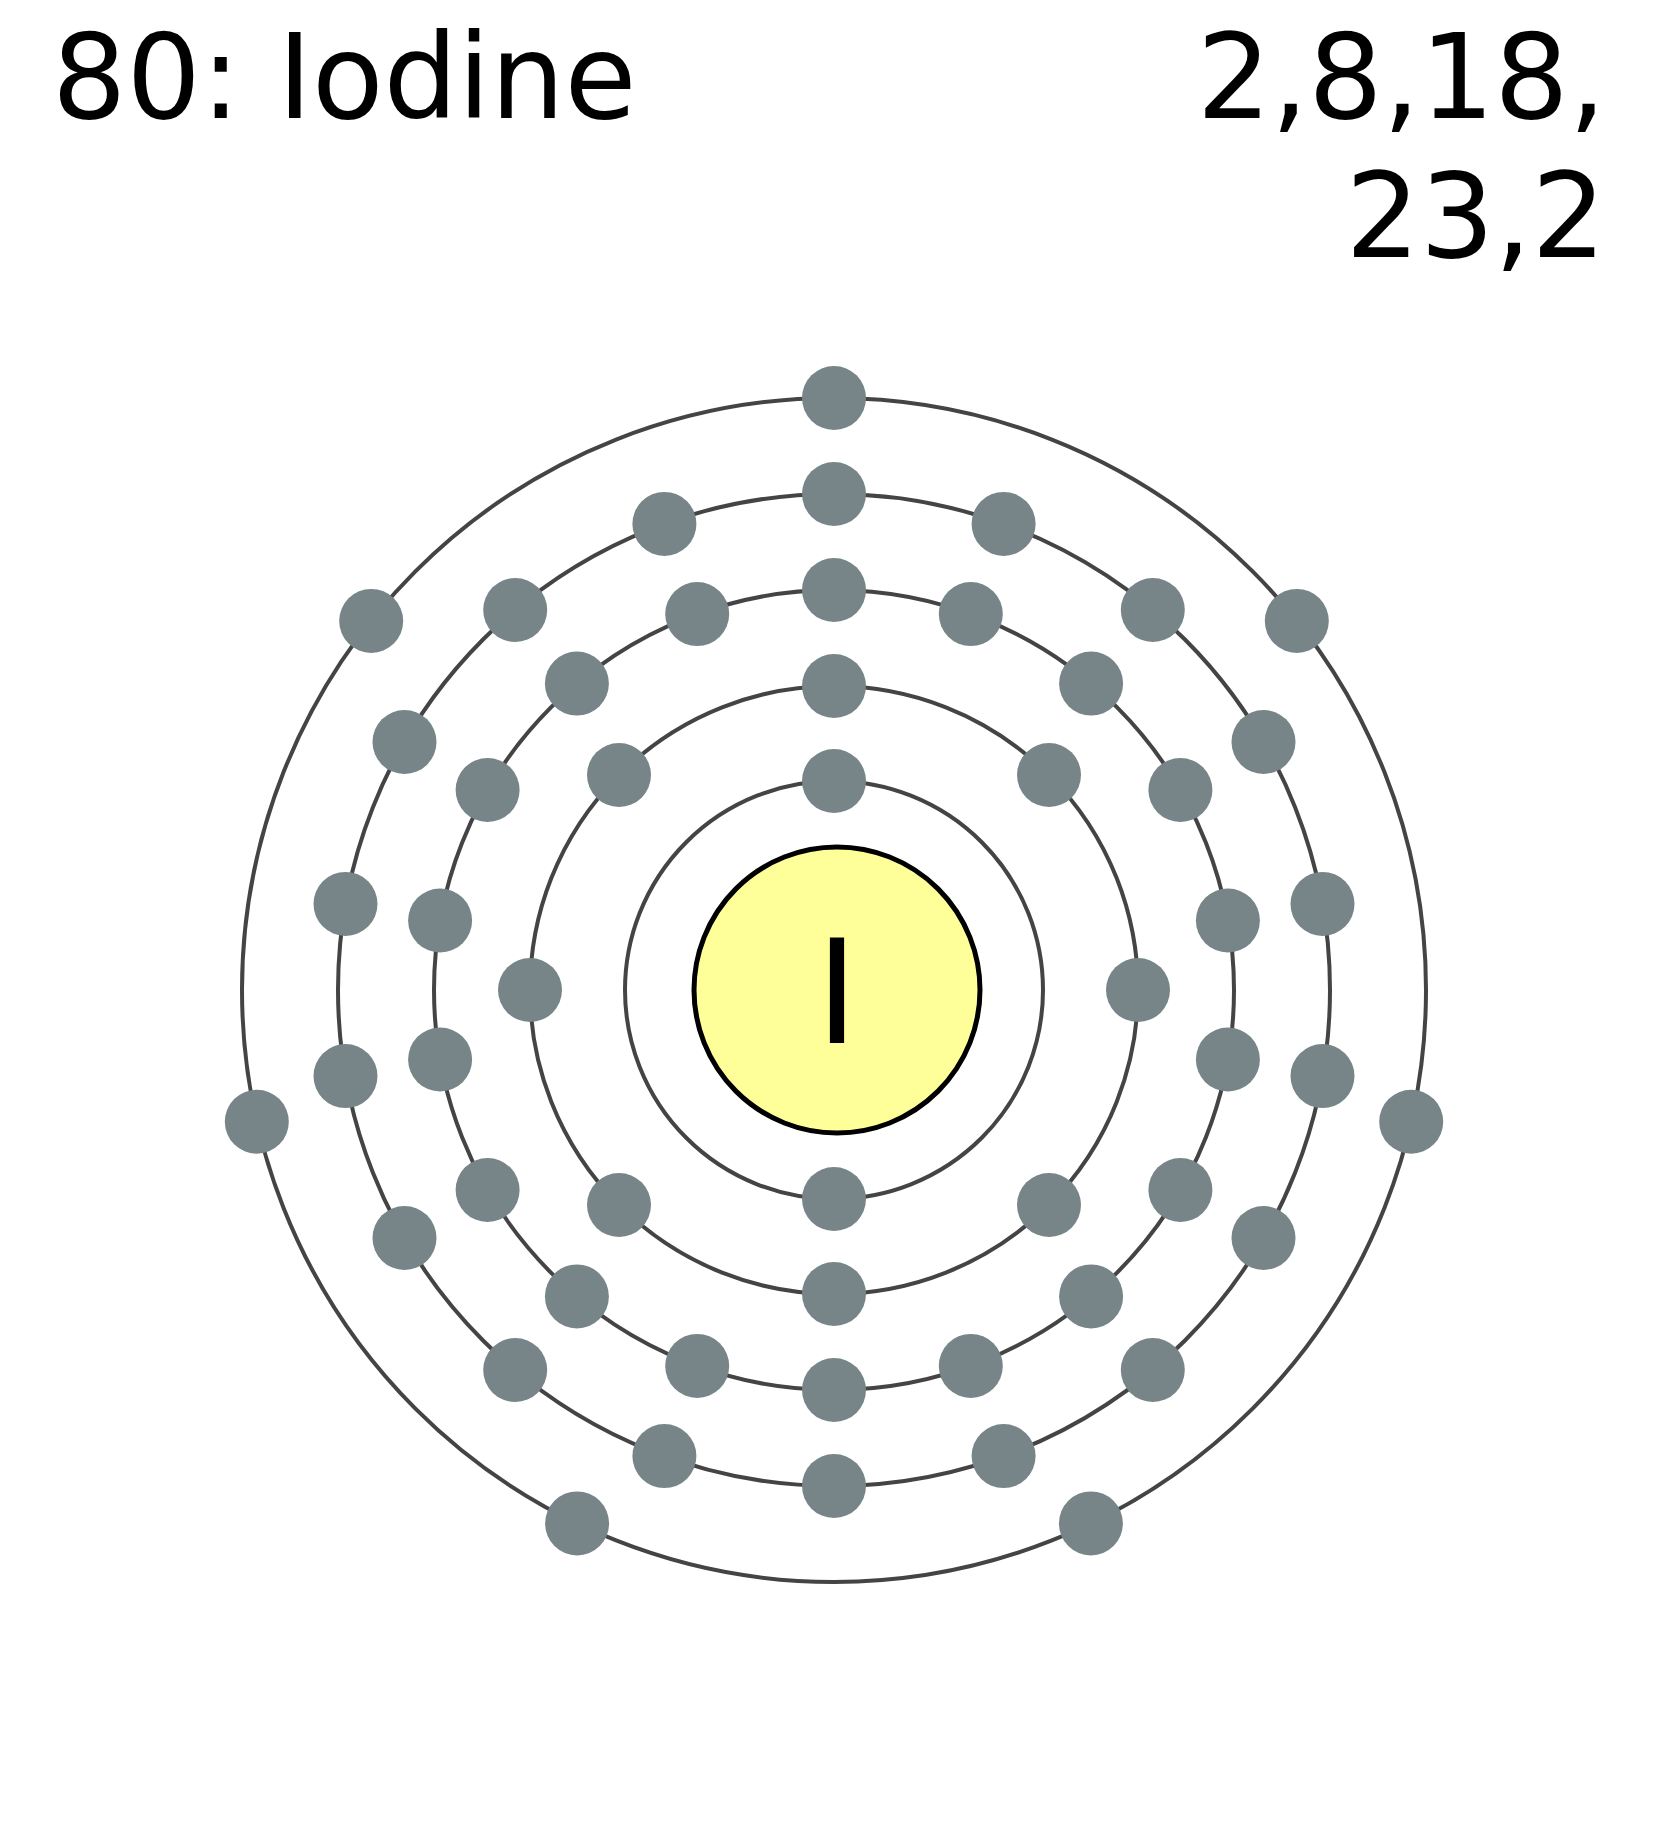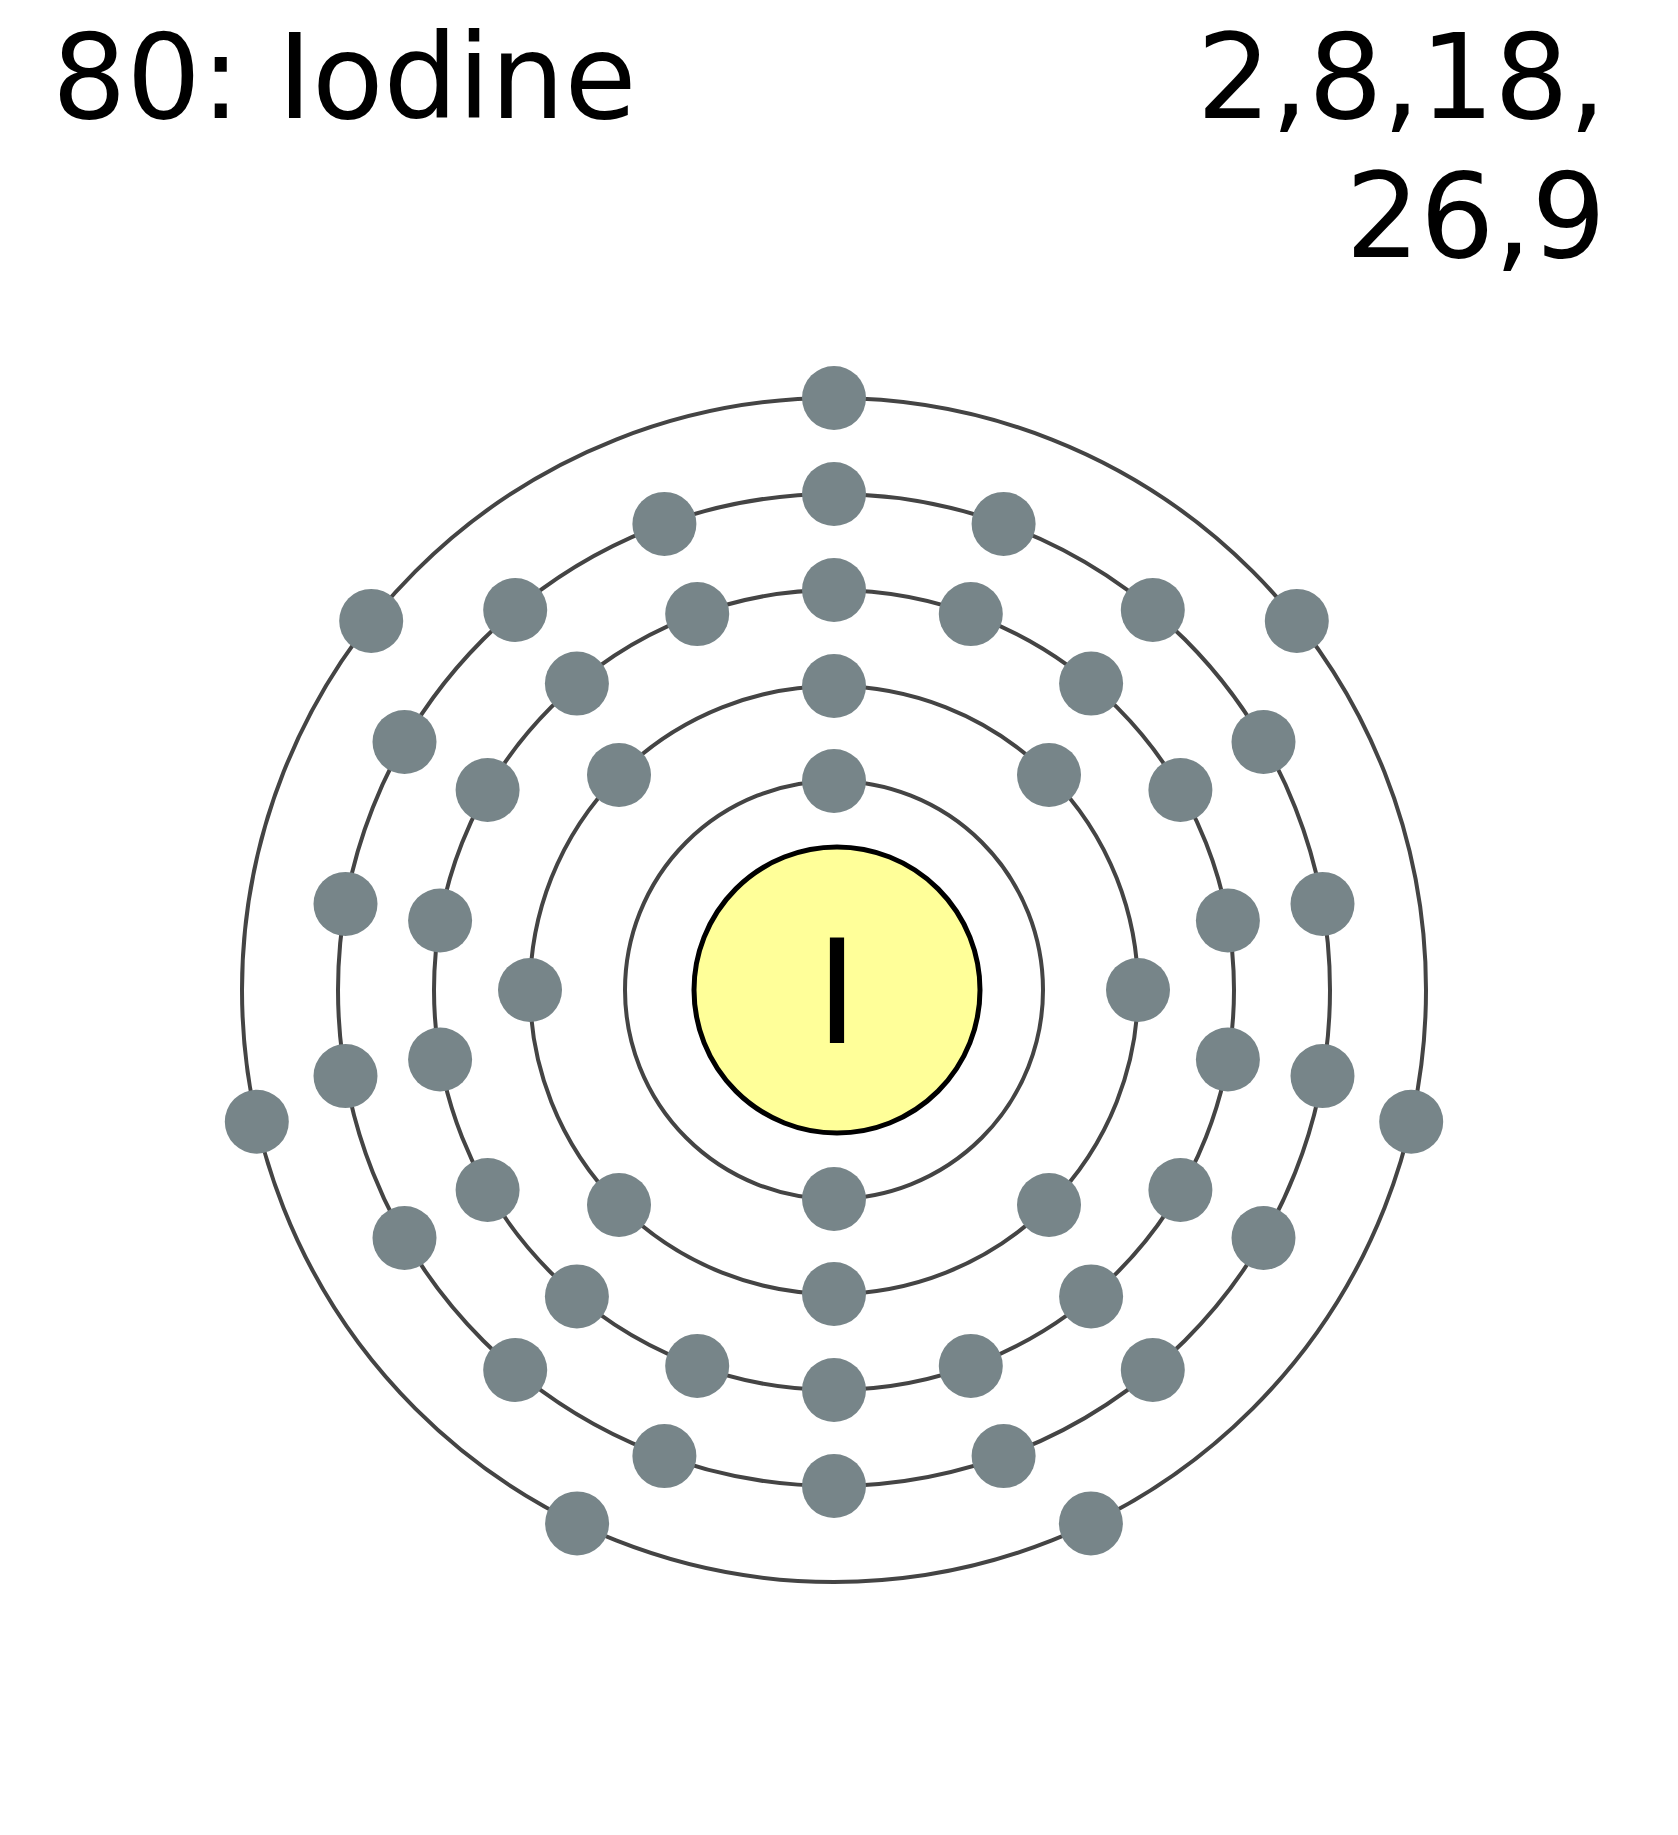--- a/index.html
+++ b/index.html
@@ -14,21 +14,21 @@
 </style>
 </head>
 <body>
 
 <div class="title">
   <span>80</span><span>: </span><span>Iodine</span>
 </div>
 
 <div class="config">
   <div>2,8,18,</div>
-  <div>26,9</div>
+  <div>23,2</div>
 </div>
 
 <svg class="diagram" width="1678" height="1835" viewBox="0 0 1678 1835" xmlns="http://www.w3.org/2000/svg">
   <g id="orbits">
       <circle cx="834" cy="990" r="209" fill="none" stroke="#444444" stroke-width="4"></circle>
       <circle cx="834" cy="990" r="304" fill="none" stroke="#444444" stroke-width="4"></circle>
       <circle cx="834" cy="990" r="400" fill="none" stroke="#444444" stroke-width="4"></circle>
       <circle cx="834" cy="990" r="496" fill="none" stroke="#444444" stroke-width="4"></circle>
       <circle cx="834" cy="990" r="592" fill="none" stroke="#444444" stroke-width="4"></circle>
     </g>

